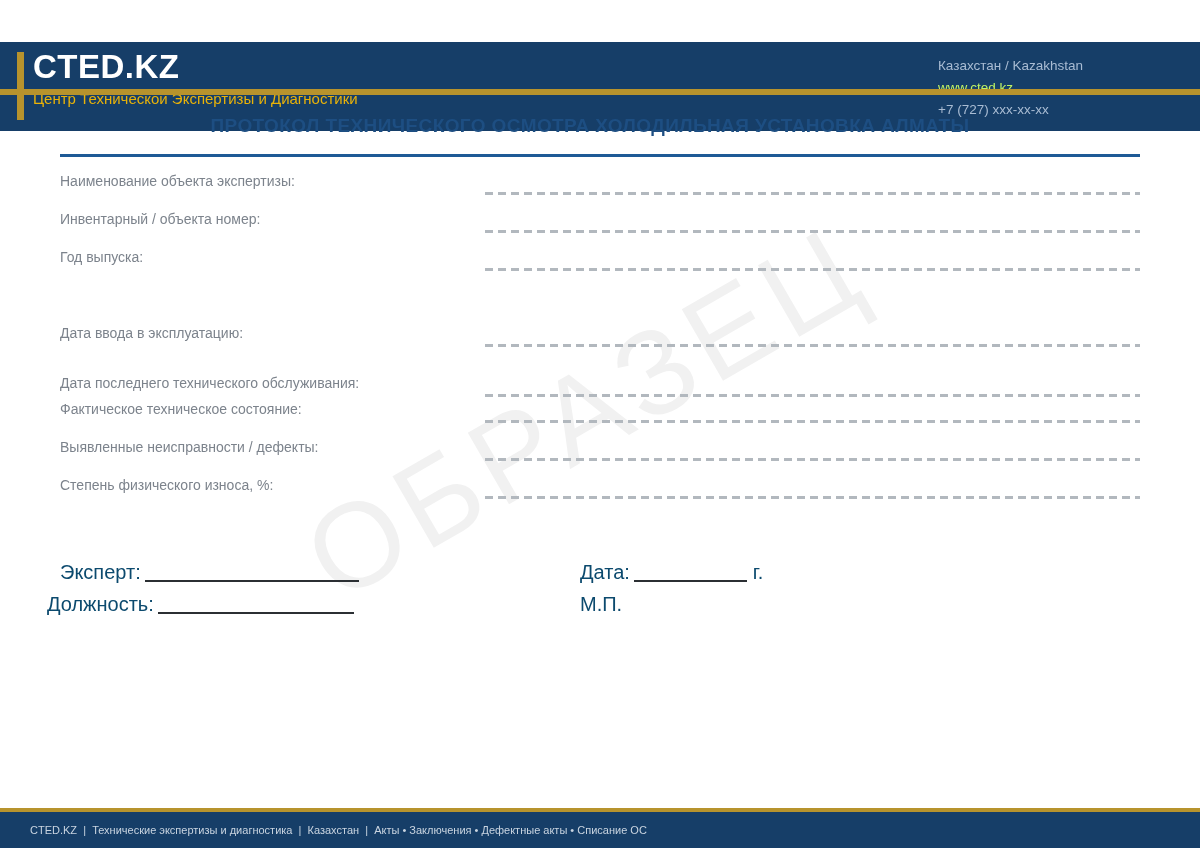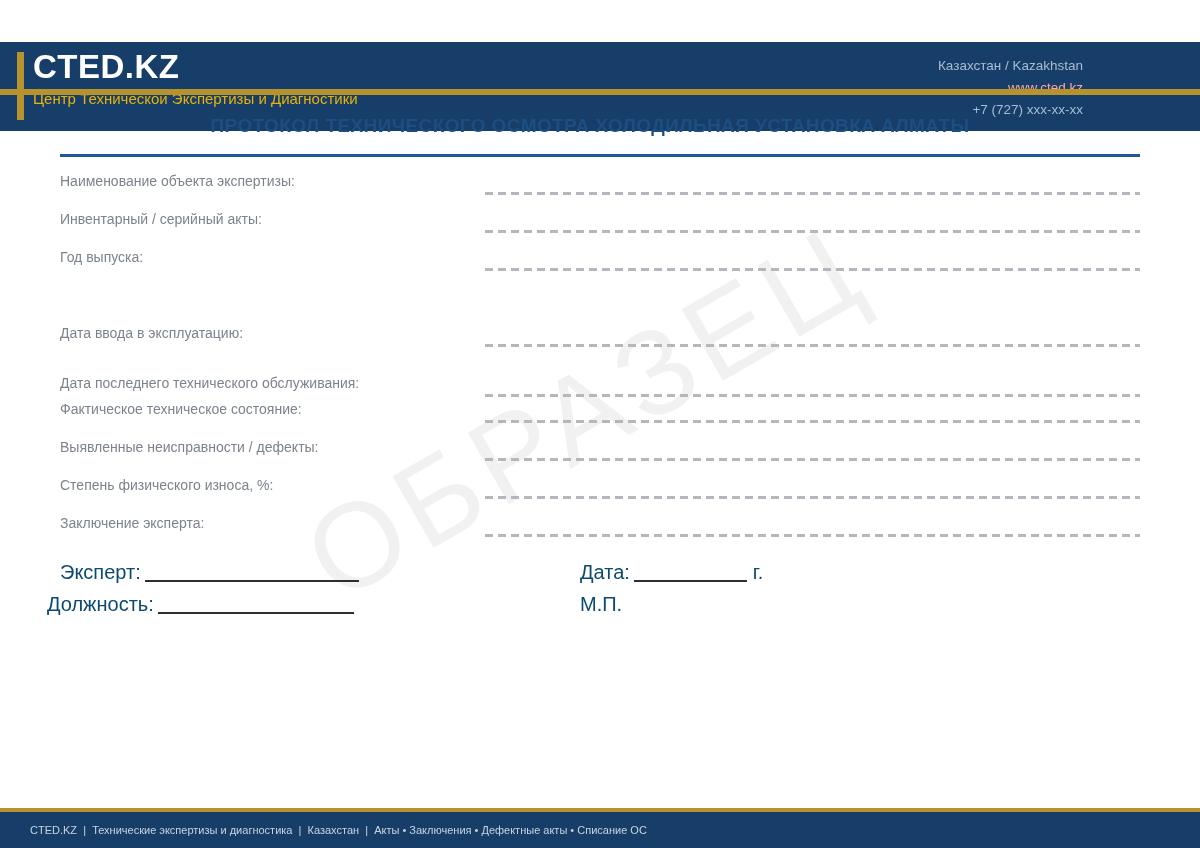--- a/index.html
+++ b/index.html
@@ -24,23 +24,23 @@
   .logo {
     position: absolute; left: 33px; top: 6px;
     color: #ffffff; font-size: 33px; font-weight: 700; letter-spacing: 0.5px;
   }
   .subtitle {
     position: absolute; left: 33px; top: 48px;
     color: #eab308; font-size: 15px; font-weight: 400;
   }
   .contact {
     position: absolute; left: 938px; top: 13px;
-    font-size: 13.5px; line-height: 22px; color: #A9BCD3; text-align: right;
+    font-size: 13.5px; line-height: 22px; color: #A9BCD3;
   }
-  .contact .site { color: #fca5a5; cursor: pointer; }
+  .contact .site { color: #bef264; cursor: pointer; }
 
   .gold-line-top {
     position: absolute; top: 89px; left: 0; width: 1200px; height: 6px;
     background: #B7932D;
   }
 
   
   .doc-title {
     position: absolute; top: 115px; left: 0; width: 1180px;
     text-align: center; color: #1D4E82; font-size: 19px; font-weight: 700;
@@ -113,21 +113,21 @@
   <h1 class="doc-title">ПРОТОКОЛ ТЕХНИЧЕСКОГО ОСМОТРА ХОЛОДИЛЬНАЯ УСТАНОВКА АЛМАТЫ</h1>
   <div class="title-rule"></div>
 
   <div class="watermark">ОБРАЗЕЦ</div>
 
   <div class="form-row" style="top:173px">
     <span class="field-label">Наименование объекта экспертизы:</span>
     <span class="field-blank"></span>
   </div>
   <div class="form-row" style="top:211px">
-    <span class="field-label">Инвентарный / серийный акты:</span>
+    <span class="field-label">Инвентарный / объекта номер:</span>
     <span class="field-blank"></span>
   </div>
   <div class="form-row" style="top:249px">
     <span class="field-label">Год выпуска:</span>
     <span class="field-blank"></span>
   </div>
   <div class="form-row" style="top:325px">
     <span class="field-label">Дата ввода в эксплуатацию:</span>
     <span class="field-blank"></span>
   </div>
@@ -140,24 +140,20 @@
     <span class="field-blank"></span>
   </div>
   <div class="form-row" style="top:439px">
     <span class="field-label">Выявленные неисправности / дефекты:</span>
     <span class="field-blank"></span>
   </div>
   <div class="form-row" style="top:477px">
     <span class="field-label">Степень физического износа, %:</span>
     <span class="field-blank"></span>
   </div>
-  <div class="form-row" style="top:515px">
-    <span class="field-label">Заключение эксперта:</span>
-    <span class="field-blank"></span>
-  </div>
 
   <div class="sig" style="left:60px; top:561px">
     <span>Эксперт:</span><span class="sig-blank w218"></span>
   </div>
   <div class="sig" style="left:580px; top:561px">
     <span>Дата:</span><span class="sig-blank w115"></span><span class="sig-suffix">г.</span>
   </div>
   <div class="sig" style="left:47px; top:593px">
     <span>Должность:</span><span class="sig-blank w198"></span>
   </div>

